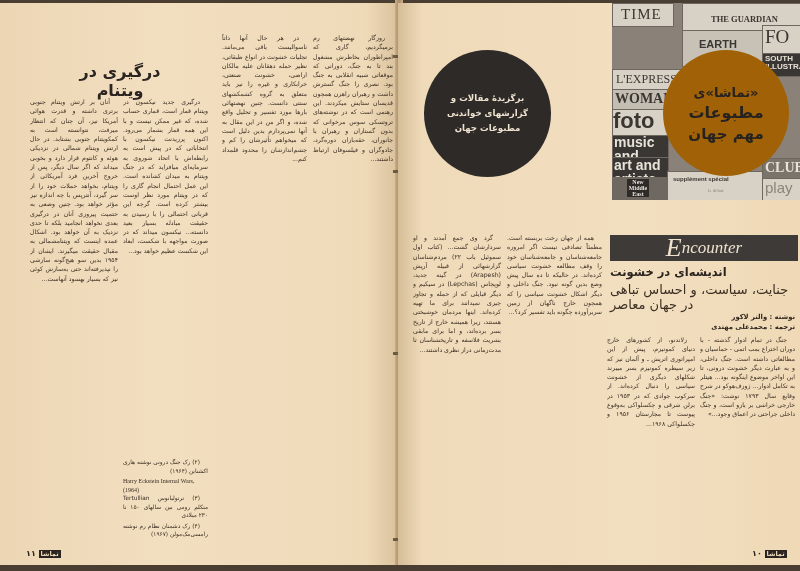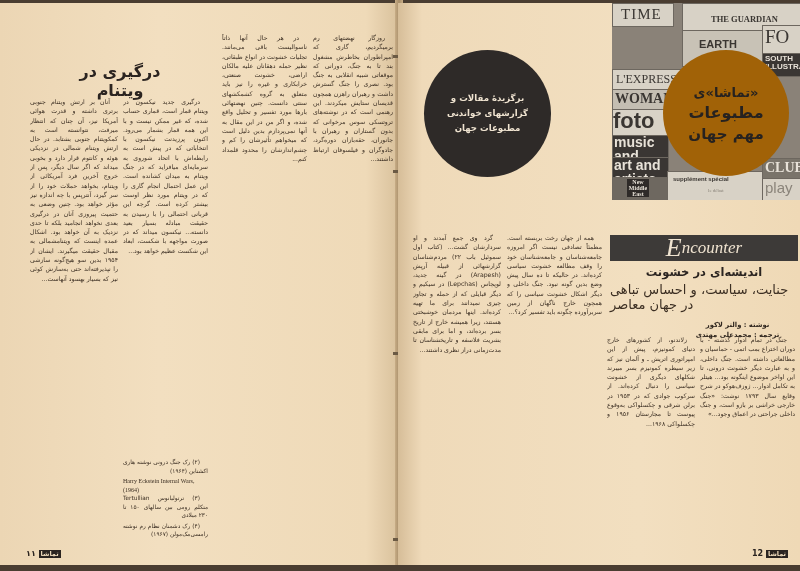--- a/index.html
+++ b/index.html
@@ -72,30 +72,30 @@
 
   
   .encounter-bar {
     position:absolute; left:610px; top:235px; width:188px; height:26px;
     background:#3d3a38; color:#efe3d0;
     font-family:"Liberation Serif", serif; font-style:italic; font-size:17px;
     display:flex; align-items:center; justify-content:center;
   }
   .encounter-bar .big { font-size:26px; line-height:20px; }
   .enc-title {
-    position:absolute; left:610px; top:265px; width:188px; direction:rtl; text-align:center;
+    position:absolute; left:610px; top:265px; width:188px; direction:rtl; text-align:left;
     font-weight:bold; font-size:11.5px; color:#2b2420;
   }
   .enc-sub {
     position:absolute; left:610px; top:282px; width:188px; direction:rtl; text-align:left;
     font-size:13px; color:#3b2e22;
   }
   .byline {
-    position:absolute; direction:rtl; text-align:center; font-size:6.8px; line-height:10px;
-    color:#2f261e; font-weight:bold;margin-top:8px;
+    position:absolute; direction:rtl; text-align:right; font-size:6.8px; line-height:10px;
+    color:#2f261e; font-weight:bold;
   }
 
   .pagenum {
     position:absolute; top:549px; font-weight:bold; font-size:8px; color:#2b2420;
     font-family:"DejaVu Sans", sans-serif;
   }
   .pagenum .brand { background:#2b2420; color:#f0dcbc; padding:0 2px; font-size:6.5px; }
   .bottom-edge { position:absolute; left:0; top:565px; width:800px; height:6px; background:#4a3d31; }
   .top-edge { position:absolute; left:0; top:0; width:800px; height:3px; background:#4a3d31; }
   .refs-latin { font-family:"Liberation Serif", serif; direction:ltr; display:block; text-align:left; font-size:6px; }
@@ -219,18 +219,18 @@
     <p>همه از جهان رخت بربسته است. مطمئاً تصادفی نیست اگر امروزه جامعه‌شناسان و جامعه‌شناسان خود را وقف مطالعه خشونت سیاسی کرده‌اند. در حالیکه تا ده سال پیش وضع بدین گونه نبود. جنگ داخلی و دیگر اشکال خشونت سیاسی را که همچون خارج ناگهان از زمین سربرآورده چگونه باید تفسیر کرد؟...</p>
   </div>
   <div class="col" style="left:700px; top:335px; width:95px; height:213px;">
     <p>جنگ در تمام ادوار گذشته - با دوران اختراع بمب اتمی - حماسیان و مطالعاتی داشته است. جنگ داخلی، و به عبارت دیگر خشونت درونی، تا این اواخر موضوع اینگونه بود... هیتلر به تکامل ادوار... ژوزف‌هوکو در شرح وقایع سال ۱۷۹۳ نوشت: «جنگ خارجی خراشی بر بازو است، و جنگ داخلی جراحتی در اعماق وجود...»</p>
   </div>
   <div class="col" style="left:607px; top:335px; width:88px; height:213px;">
     <p>زلاندنو، از کشورهای خارج دنیای کمونیزم، پیش از این امپراتوری اتریش ـ و آلمان نیز که زیر سیطره کمونیزم بسر میبرند شکلهای دیگری از خشونت سیاسی را دنبال کرده‌اند. از سرکوب جوادی که در ۱۹۵۳ در برلن شرقی و چکسلواکی به‌وقوع پیوست تا مجارستان ۱۹۵۶ و چکسلواکی ۱۹۶۸...</p>
   </div>
 
   <div class="pagenum" style="left:752px;">
-    <span>12</span>
+    <span>۱۰</span>
     <span class="brand">تماشا</span>
   </div>
 
   <div class="bottom-edge"></div>
 </div>
 
 </body></html>

